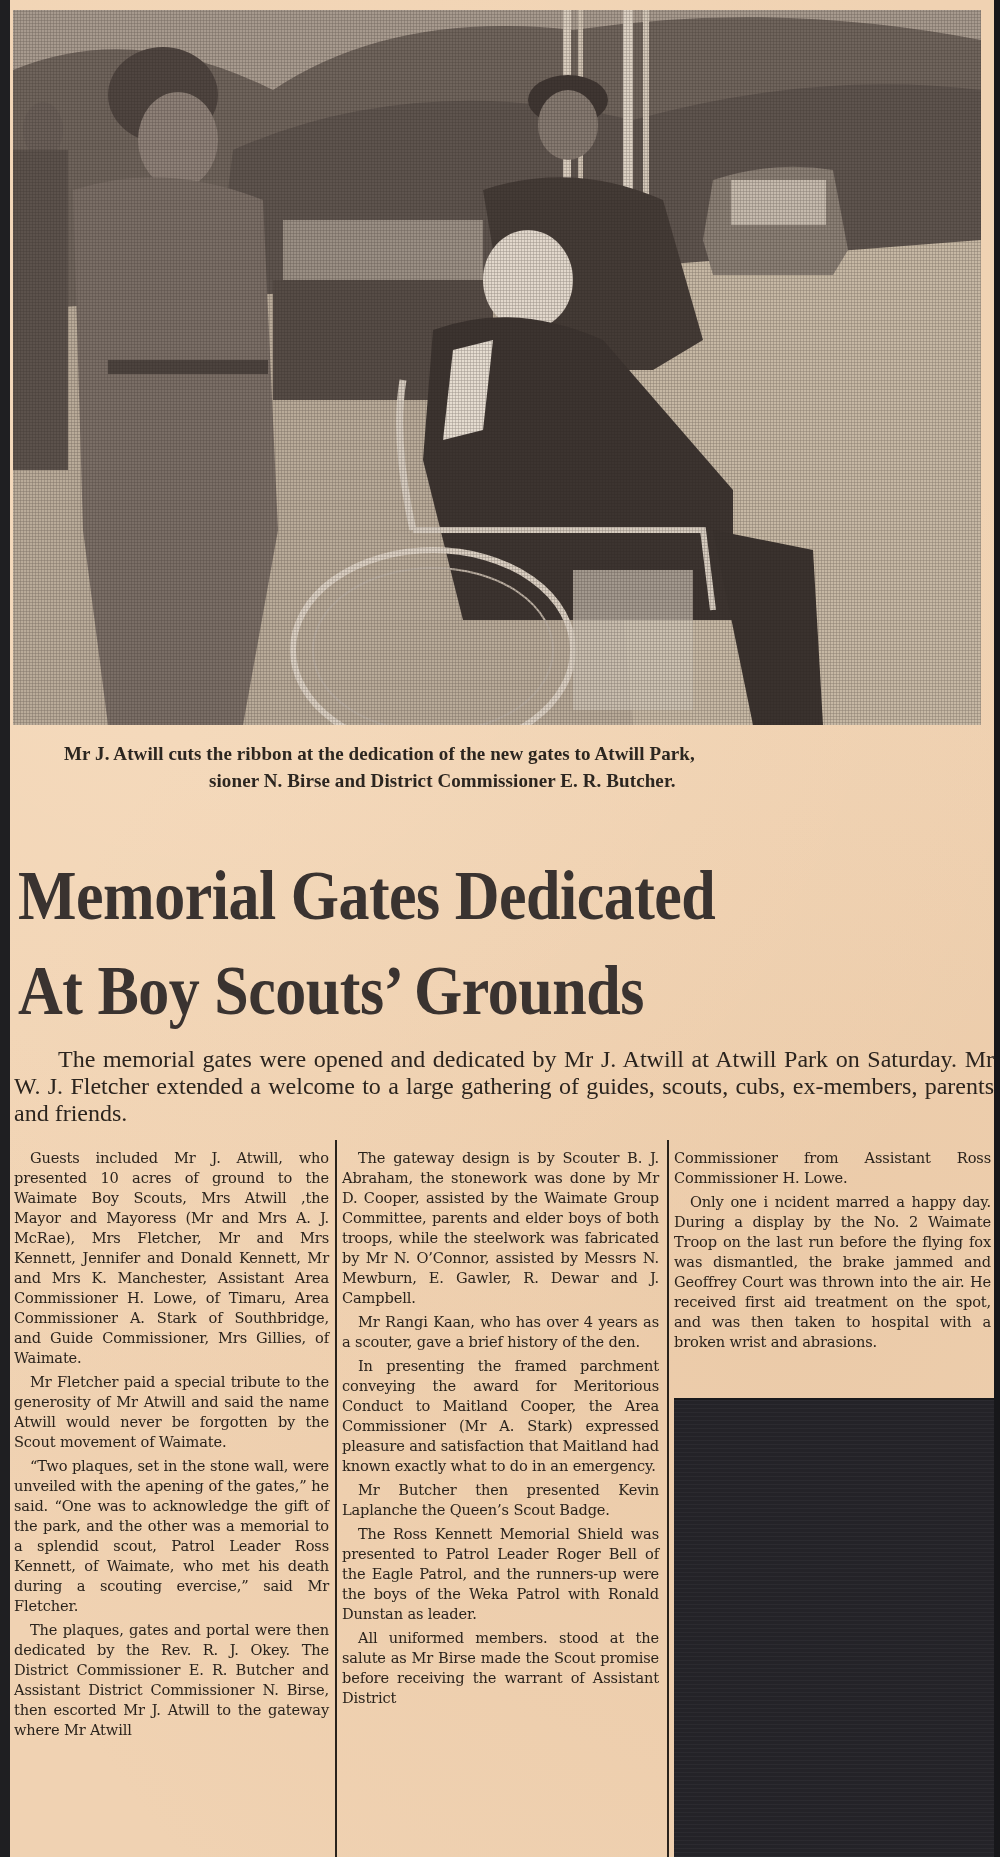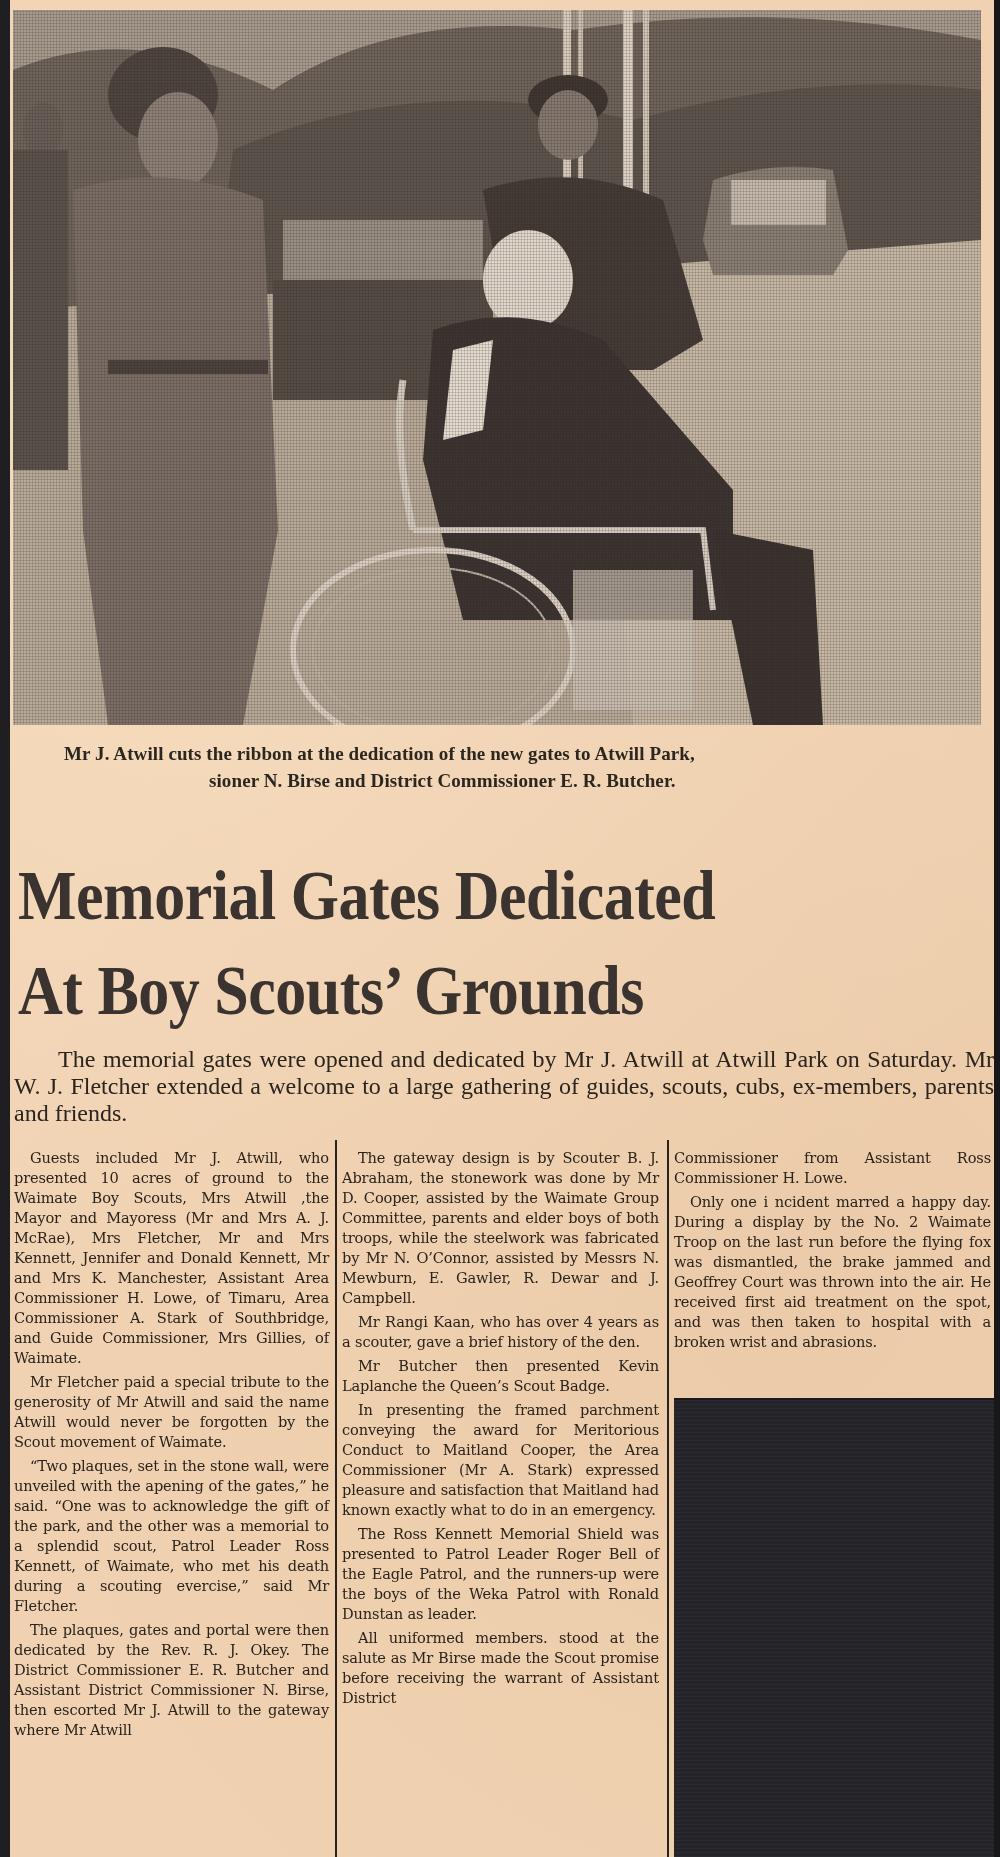--- a/index.html
+++ b/index.html
@@ -161,22 +161,22 @@
 <div class="col col1">
   <p>Guests included Mr J. Atwill, who presented 10 acres of ground to the Waimate Boy Scouts, Mrs Atwill ,the Mayor and Mayoress (Mr and Mrs A. J. McRae), Mrs Fletcher, Mr and Mrs Kennett, Jennifer and Donald Kennett, Mr and Mrs K. Manchester, Assistant Area Commissioner H. Lowe, of Timaru, Area Commissioner A. Stark of Southbridge, and Guide Commissioner, Mrs Gillies, of Wai­mate.</p>
   <p>Mr Fletcher paid a special tribute to the generosity of Mr Atwill and said the name Atwill would never be forgotten by the Scout move­ment of Waimate.</p>
   <p>“Two plaques, set in the stone wall, were unveiled with the apen­ing of the gates,” he said.   “One was to acknowledge the gift of the park, and the other was a memorial to a splendid scout, Patrol Leader Ross Kennett, of Waimate, who met his death dur­ing a scouting evercise,” said Mr Fletcher.</p>
   <p>The plaques, gates and portal were then dedicated by the Rev. R. J. Okey.   The District Com­missioner E. R. Butcher and As­sistant District Commissioner N. Birse, then escorted Mr J. Atwill to the gateway where Mr Atwill</p>
 </div>
 
 <div class="col col2">
   <p>The gateway design is by Scout­er B. J. Abraham, the stonework was done by Mr D. Cooper, assist­ed by the Waimate Group Com­mittee, parents and elder boys of both troops, while the steelwork was fabricated by Mr N. O’Connor, assisted by Messrs N. Mewburn, E. Gawler, R. Dewar and J. Camp­bell.</p>
   <p>Mr Rangi Kaan, who has over 4 years as a scouter, gave a brief history of the den.</p>
+  <p>In presenting the framed parch­ment conveying the award for Meritorious Conduct to Maitland Cooper, the Area Commissioner (Mr A. Stark) expressed pleasure and satisfaction that Maitland had known exactly what to do in an emergency.</p>
   <p>Mr Butcher then presented Kevin Laplanche the Queen’s Scout Badge.</p>
-  <p>In presenting the framed parch­ment conveying the award for Meritorious Conduct to Maitland Cooper, the Area Commissioner (Mr A. Stark) expressed pleasure and satisfaction that Maitland had known exactly what to do in an emergency.</p>
   <p>The Ross Kennett Memorial Shield was presented to Patrol Leader Roger Bell of the Eagle Patrol, and the runners-up were the boys of the Weka Patrol with Ronald Dunstan as leader.</p>
   <p>All uniformed members. stood at the salute as Mr Birse made the Scout promise before receiving the warrant of Assistant District</p>
 </div>
 
 <div class="col col3">
   <p class="cont">Commissioner from Assistant Ross Commissioner H. Lowe.</p>
   <p>Only one i ncident marred a happy day.   During a display by the No. 2 Waimate Troop on the last run before the flying fox was dismantled, the brake jammed and Geoffrey Court was thrown into the air.   He received first aid treatment on the spot, and was then taken to hospital with a broken wrist and abrasions.</p>
 </div>
 
 <div class="cutout"></div>

